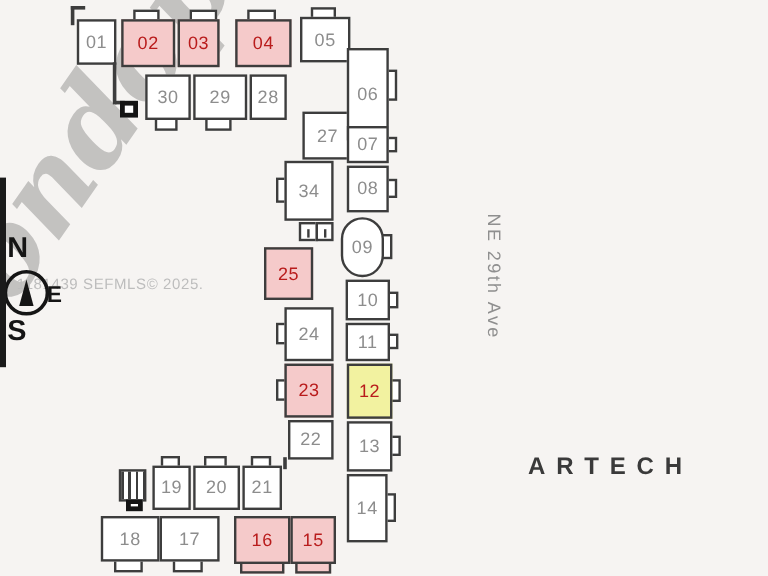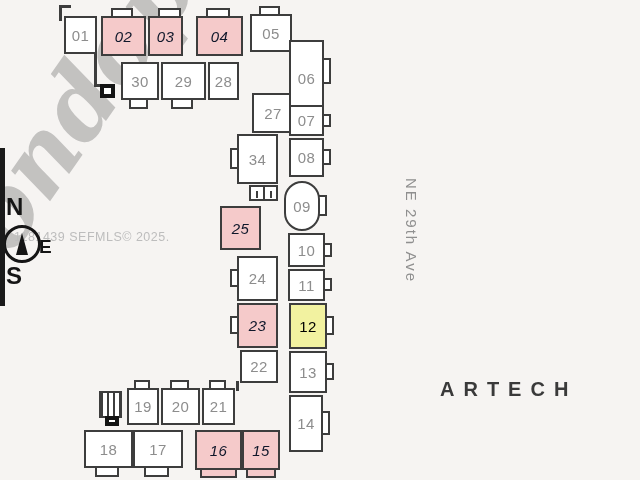--- a/index.html
+++ b/index.html
@@ -16,22 +16,22 @@
     transform:rotate(-55deg);transform-origin:0 50%;
     pointer-events:none;
   }
   
   .unit{
     position:absolute;box-sizing:border-box;z-index:2;
     border:2px solid var(--line,#3d3d3d);background:#fff;
     display:flex;align-items:center;justify-content:center;
     font-size:15px;color:var(--num,#8d8d8d);letter-spacing:.5px;
   }
-  .unit.pink{background:var(--pink,#f5caca);color:#0f172a;font-style:italic;}
-  .unit.yellow{background:var(--yellow,#f2f2a0);color:#000000;}
+  .unit.pink{background:var(--pink,#f5caca);color:#b91c1c;}
+  .unit.yellow{background:var(--yellow,#f2f2a0);color:#b91c1c;}
   .tab{
     position:absolute;box-sizing:border-box;z-index:1;
     border:2px solid var(--line,#3d3d3d);background:#fff;
   }
   .tab.pink{background:var(--pink,#f5caca);}
   .feat-wall{position:absolute;background:var(--line,#3d3d3d);z-index:2;}
   .feat-square{position:absolute;box-sizing:border-box;background:#fff;border:4px solid #141414;z-index:4;}
   .feat-stairs{
     position:absolute;box-sizing:border-box;z-index:3;border:2px solid var(--line,#3d3d3d);
     background:repeating-linear-gradient(90deg,var(--line,#3d3d3d) 0 2px,#fff 2px 6px);

